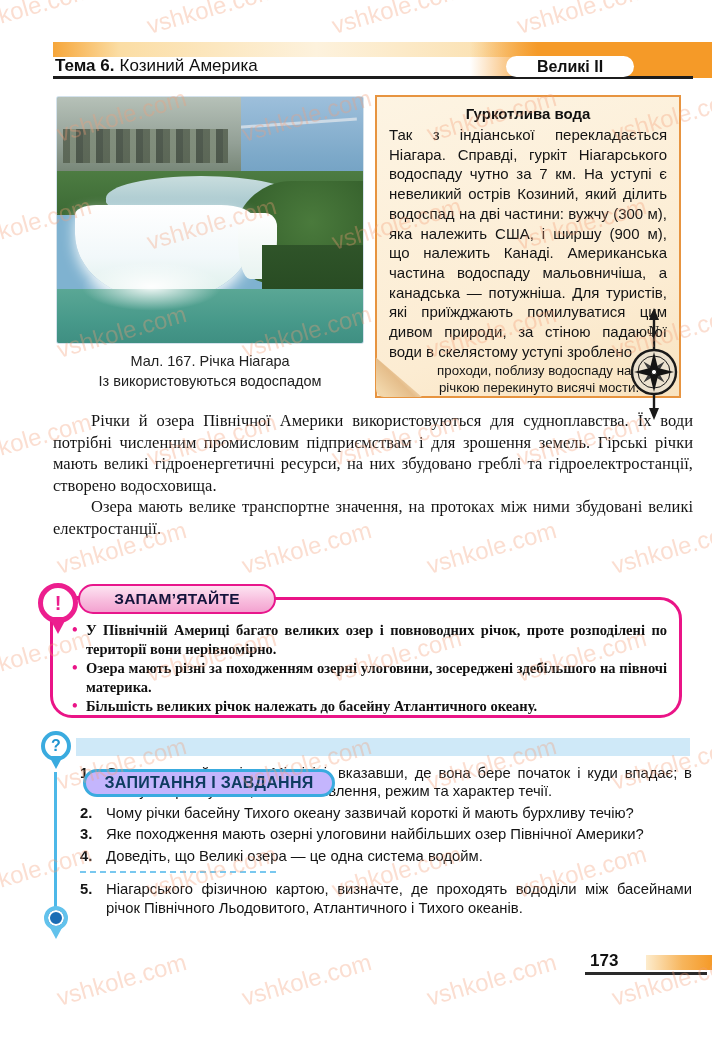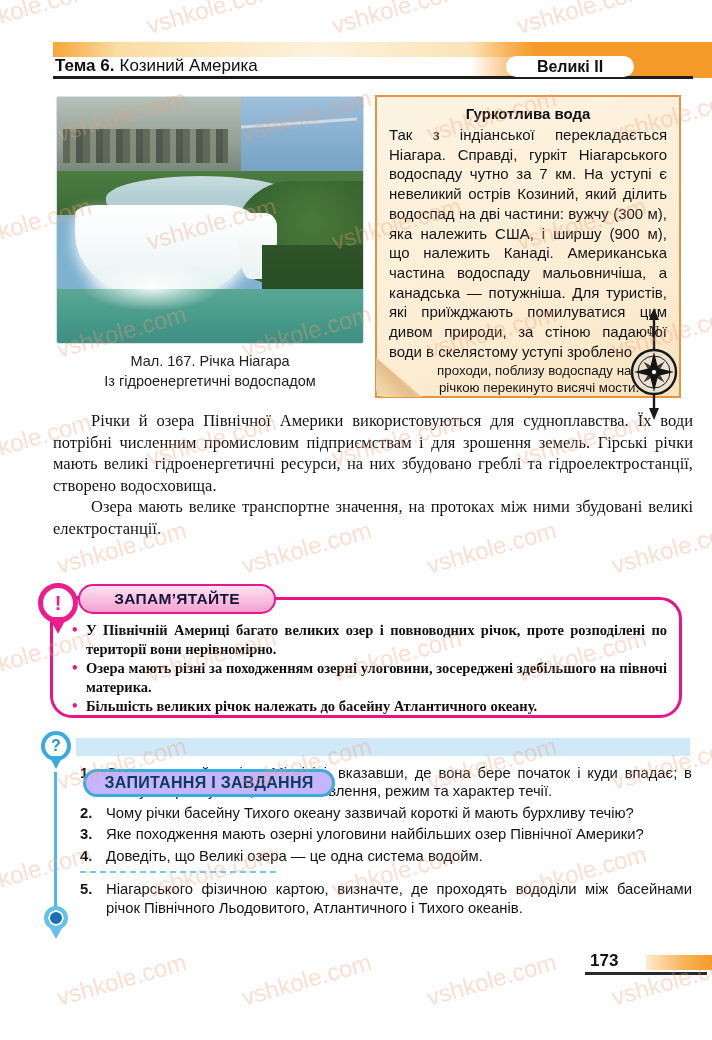--- a/index.html
+++ b/index.html
@@ -157,21 +157,21 @@
     <div class="ph-rapids"></div>
     <div class="ph-island"></div>
     <div class="ph-falls"></div>
     <div class="ph-falls2"></div>
     <div class="ph-cliff"></div>
     <div class="ph-water-bottom"></div>
     <div class="ph-mist"></div>
   </div>
   <div class="abs figure-caption">
     <div>Мал. 167. Річка Ніагара</div>
-    <div>Із гідроенергетичні водоспадом</div>
+    <div>Із використовуються водоспадом</div>
   </div>
 
   <div class="abs info-box">
     <div class="ib-title">Гуркотлива вода</div>
     <div class="ib-body">Так з індіанської перекладається Ніагара. Справді, гуркіт Ніагарського водоспаду чутно за 7 км. На уступі є невеликий острів Козиний, який ділить водоспад на дві частини: вужчу (300 м), яка належить США, і ширшу (900 м), що належить Канаді. Американська частина водоспаду мальовничіша, а канадська — потужніша. Для туристів, які приїжджають помилуватися цим дивом природи, за стіною падаючої води в скелястому уступі зроблено</div>
     <div class="ib-tail">проходи, поблизу водоспаду над річкою перекинуто висячі мости.</div>
     <div class="ib-curl"></div>
   </div>
 
   <svg class="abs compass" viewBox="0 0 56 112">

